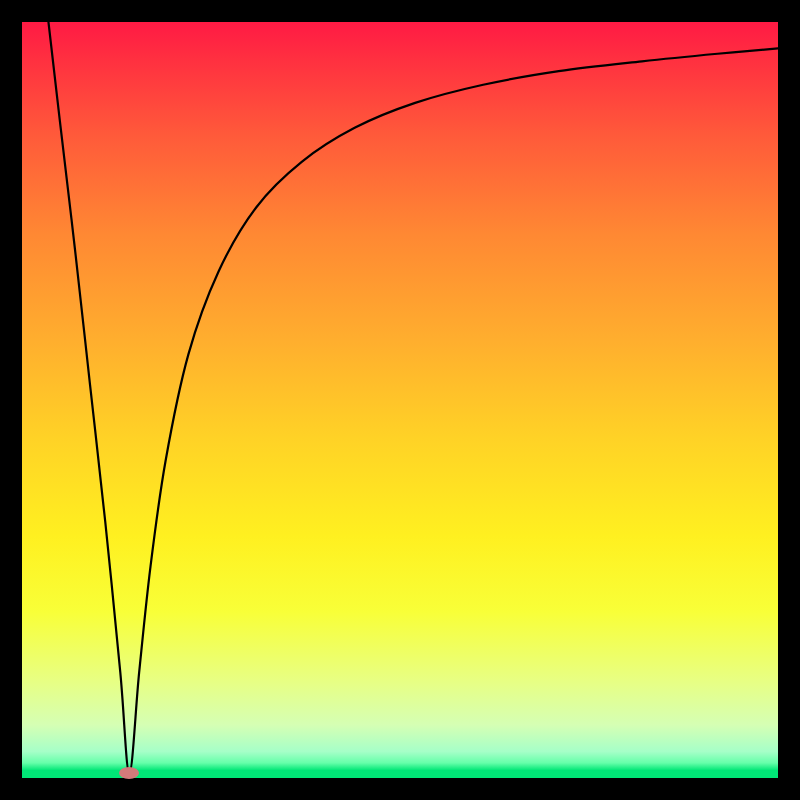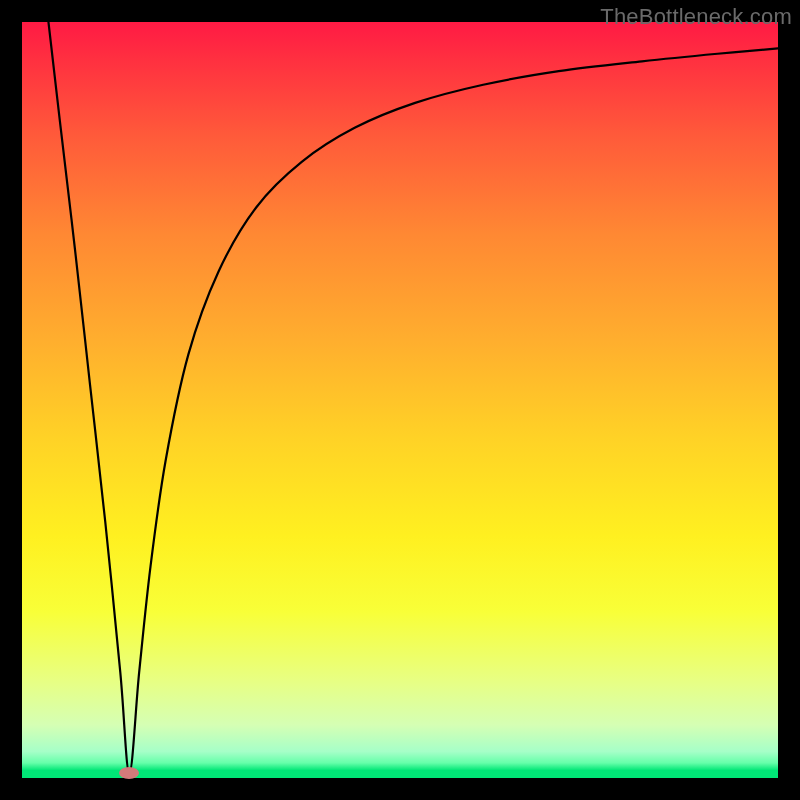--- a/index.html
+++ b/index.html
@@ -68,14 +68,13 @@
 </head>
 <body>
 
 <div class="chart-container">
   <div class="plot-area">
     <svg class="curve" viewBox="0 0 756 756" preserveAspectRatio="none">
       <path id="curve-path" d="M 26.46 0 C 28.35 16.379999999999995, 33.39 60.47999999999996, 37.800000000000004 98.27999999999997 C 42.21000000000001 136.07999999999998, 47.88 182.70000000000007, 52.92 226.80000000000007 C 57.96 270.9000000000001, 62.99999999999999 317.52, 68.03999999999999 362.88 C 73.07999999999998 408.24, 78.11999999999999 451.08, 83.16 498.96 C 88.2 546.8399999999999, 94.248 608.0759999999999, 98.28 650.16 C 102.312 692.244, 104.202 751.464, 107.35199999999999 751.464 C 110.50199999999998 751.464, 113.65199999999999 684.684, 117.17999999999999 650.16 C 120.708 615.636, 124.11000000000001 579.5999999999999, 128.52 544.3199999999999 C 132.93 509.03999999999996, 137.34000000000003 473.76, 143.64000000000001 438.48 C 149.94 403.20000000000005, 157.5 364.14, 166.32 332.64 C 175.14 301.14, 185.22 274.04999999999995, 196.56 249.47999999999996 C 207.9 224.90999999999997, 220.5 203.49, 234.35999999999999 185.22000000000003 C 248.21999999999997 166.95000000000005, 263.34 153.09, 279.71999999999997 139.86 C 296.09999999999997 126.63000000000001, 313.74 115.66800000000005, 332.64 105.84000000000003 C 351.53999999999996 96.01200000000001, 371.7 88.07399999999996, 393.12 80.89199999999994 C 414.54 73.70999999999992, 437.21999999999997 68.03999999999992, 461.15999999999997 62.747999999999934 C 485.09999999999997 57.45599999999994, 510.3 53.04599999999997, 536.76 49.139999999999986 C 563.22 45.234, 593.4599999999999 42.21, 619.92 39.31200000000001 C 646.38 36.41400000000002, 672.8399999999999 33.89400000000006, 695.52 31.752000000000066 C 718.2 29.61000000000007, 745.92 27.34200000000004, 756 26.460000000000036" fill="none" stroke="#000" stroke-width="2.2" stroke-linejoin="round" stroke-linecap="round"></path>
     </svg>
     <div id="marker" class="marker" style="left: 107.352px; top: 751.464px; background: rgb(212, 122, 122);"></div>
   </div>
-  <div class="watermark">TheBottleneck.com</div>
 </div>
 
 </body></html>

